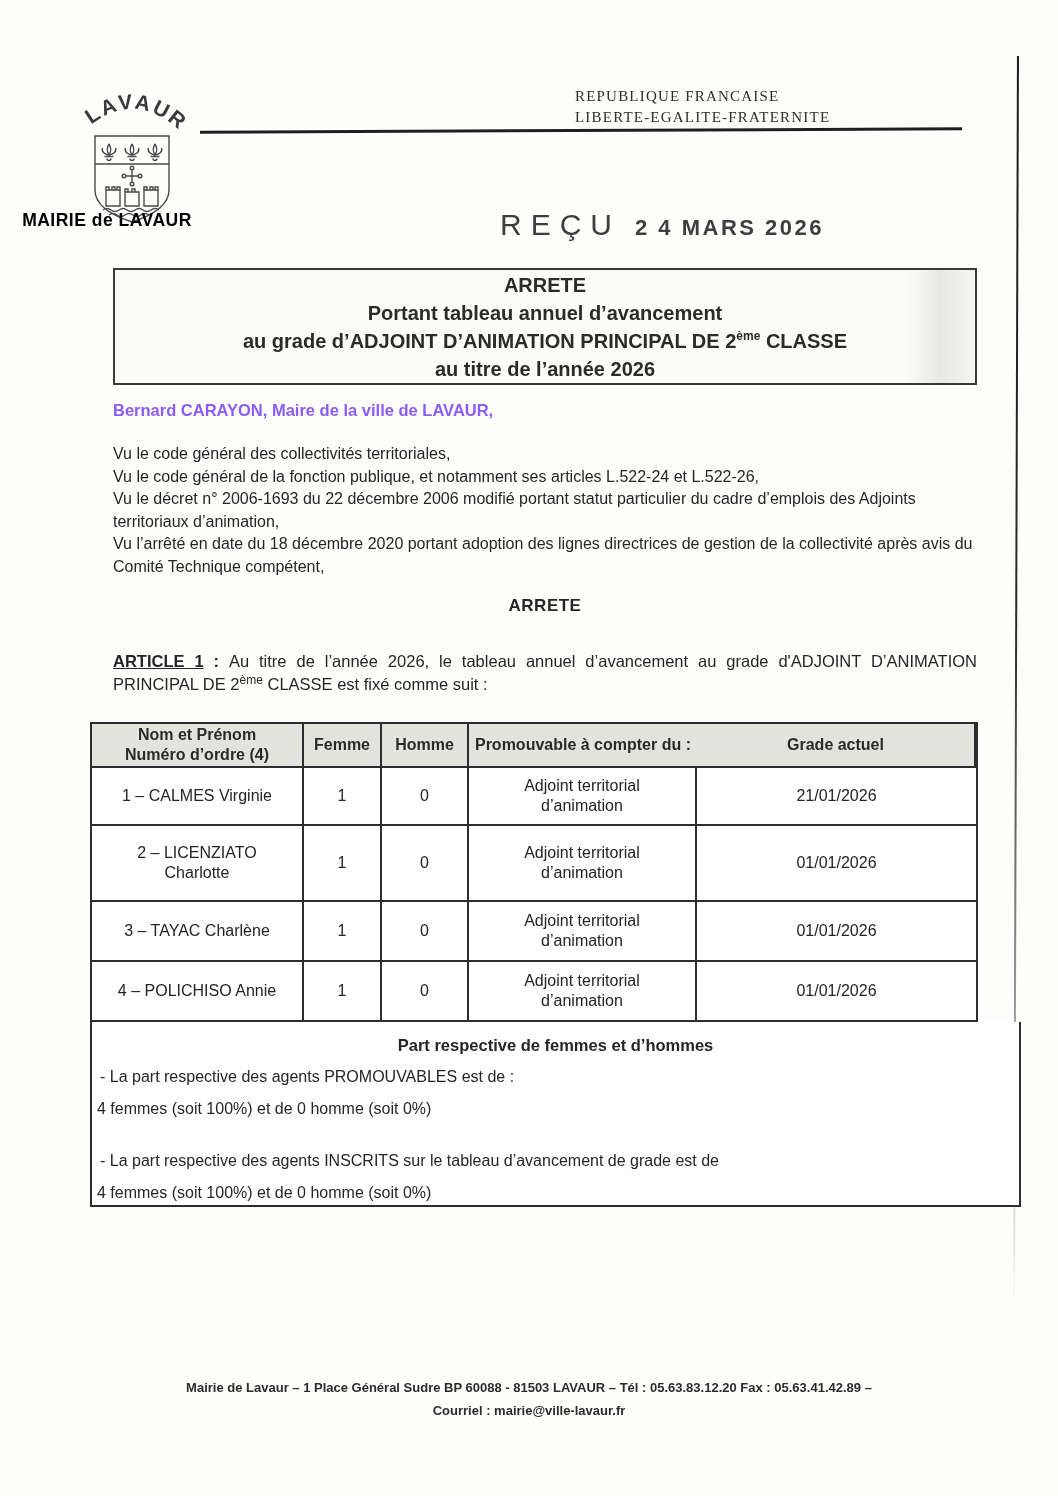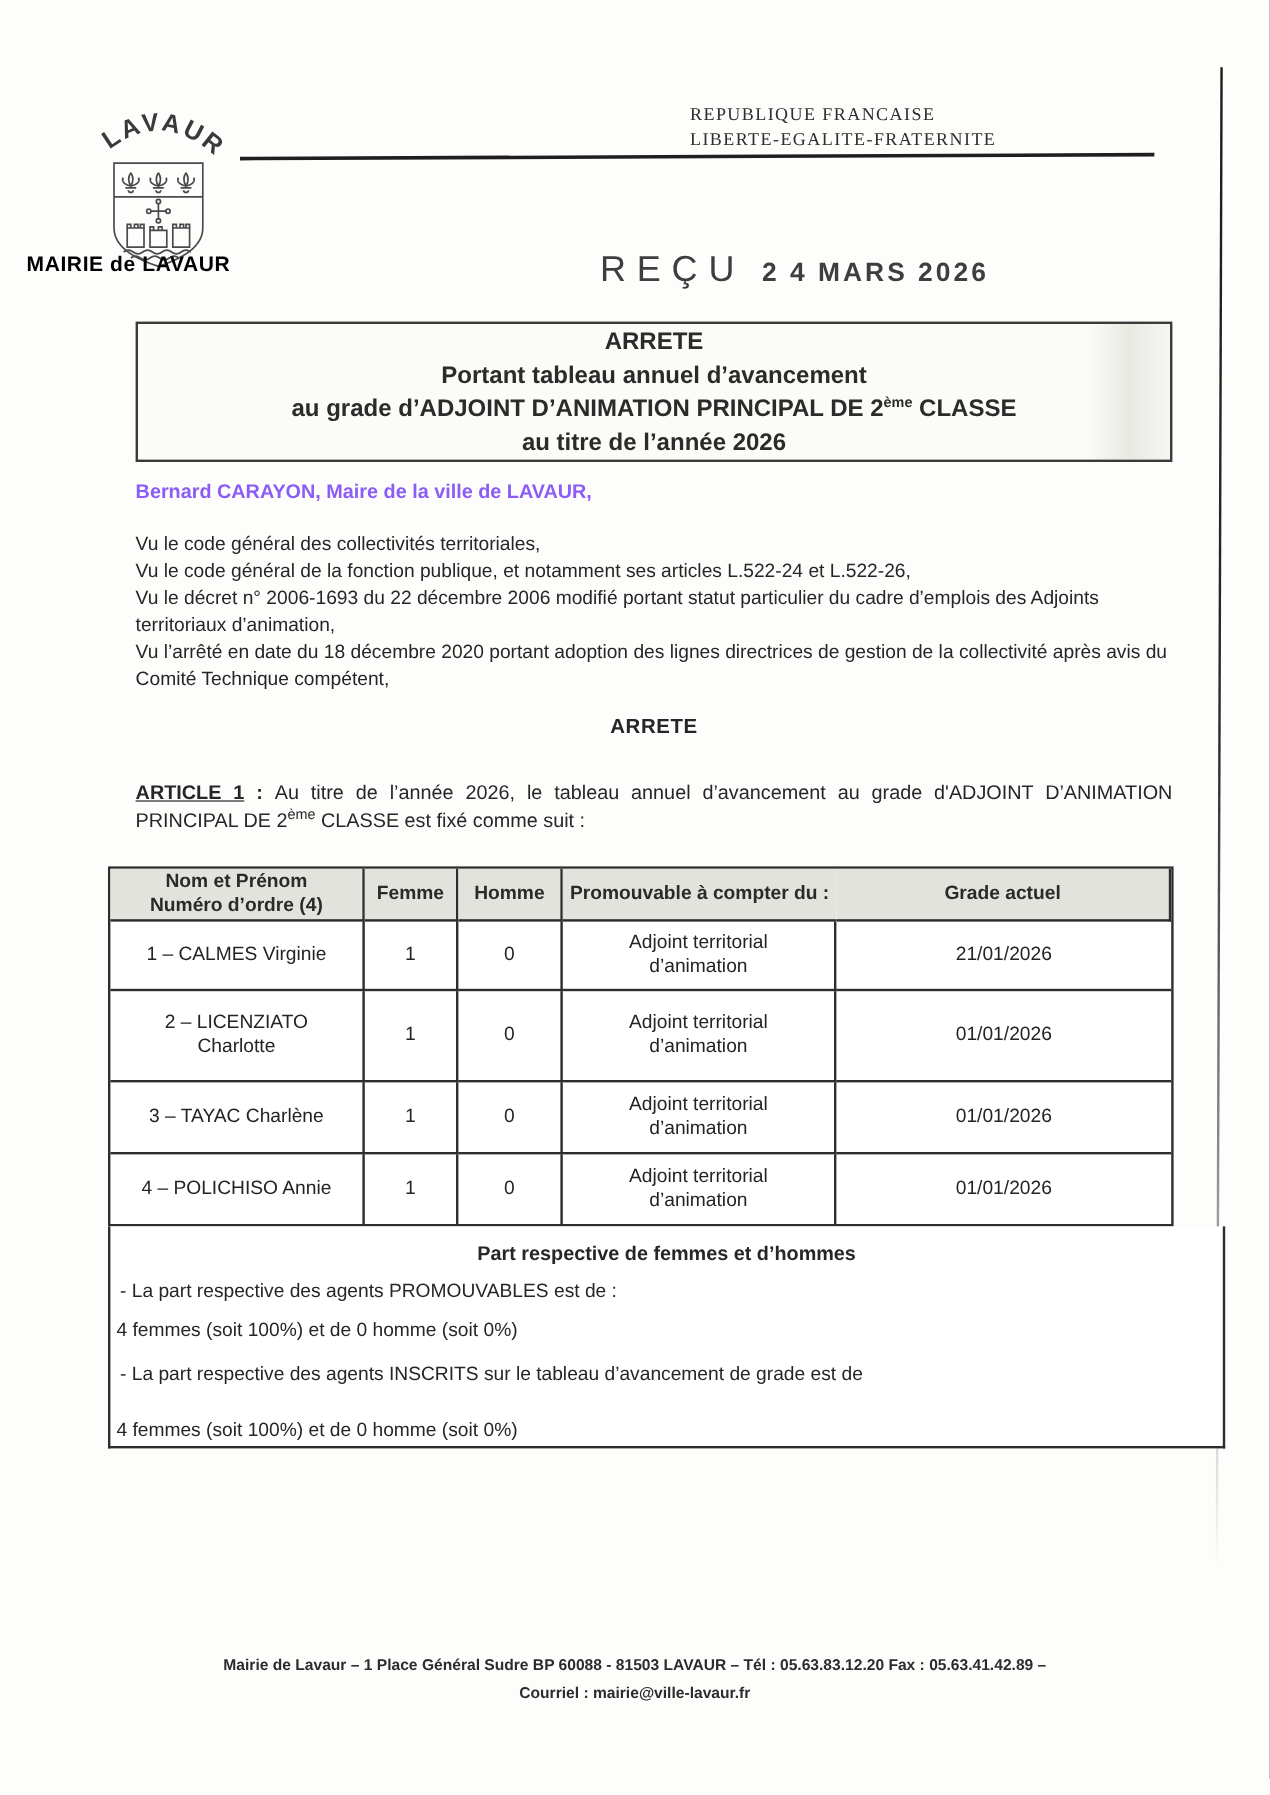--- a/index.html
+++ b/index.html
@@ -101,21 +101,21 @@
     box-sizing:border-box;border:2px solid #2d2d2d;border-top:none;
     background:#fff;font-size:16px;color:#262626;
   }
   .parts-title{
     position:absolute;left:0;top:14px;width:100%;
     text-align:center;font-weight:bold;font-size:16.5px;
   }
   .parts-line{position:absolute;left:8px;right:8px;}
   .pl1{top:46px;}
   .pl2{top:78px;left:5px;}
-  .pl3{top:115px;}
+  .pl3{top:130px;}
   .pl4{top:162px;left:5px;}
   
   .footer{
     position:absolute;left:0;top:1376px;width:1058px;
     text-align:center;font-size:13px;font-weight:bold;
     color:#2c2c2c;line-height:23px;
   }
   svg .ink{stroke:#4a4a4a;fill:none;stroke-width:1.4;}
   svg text{fill:#3a3a3a;}
 </style>

